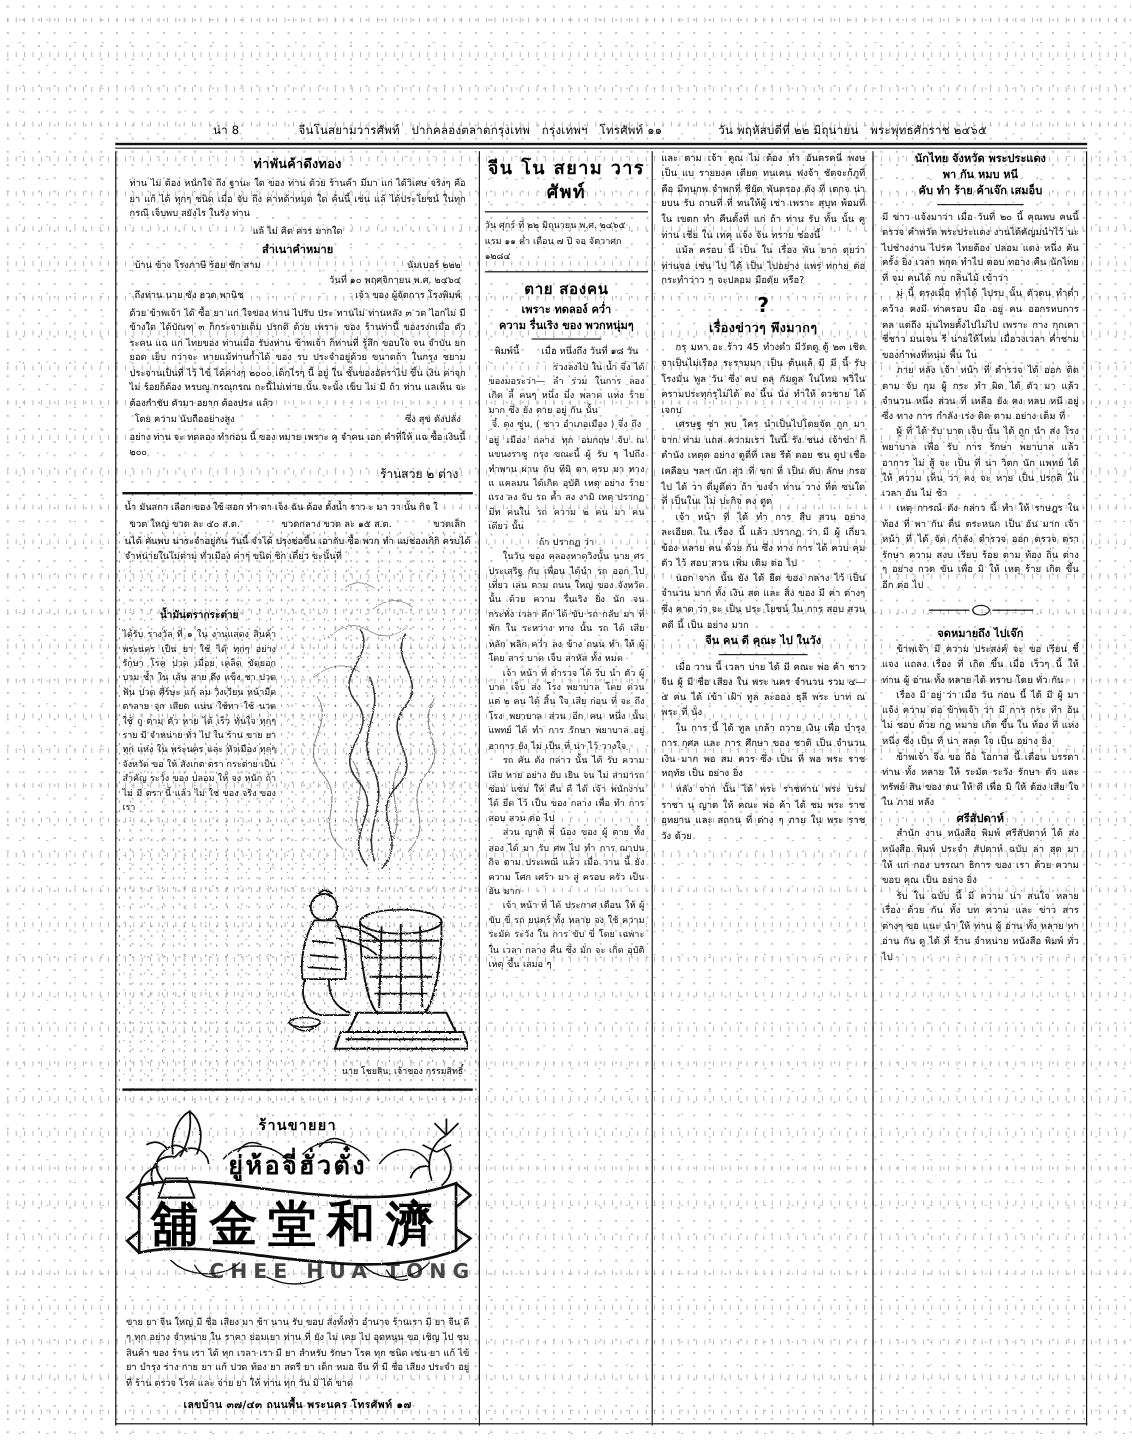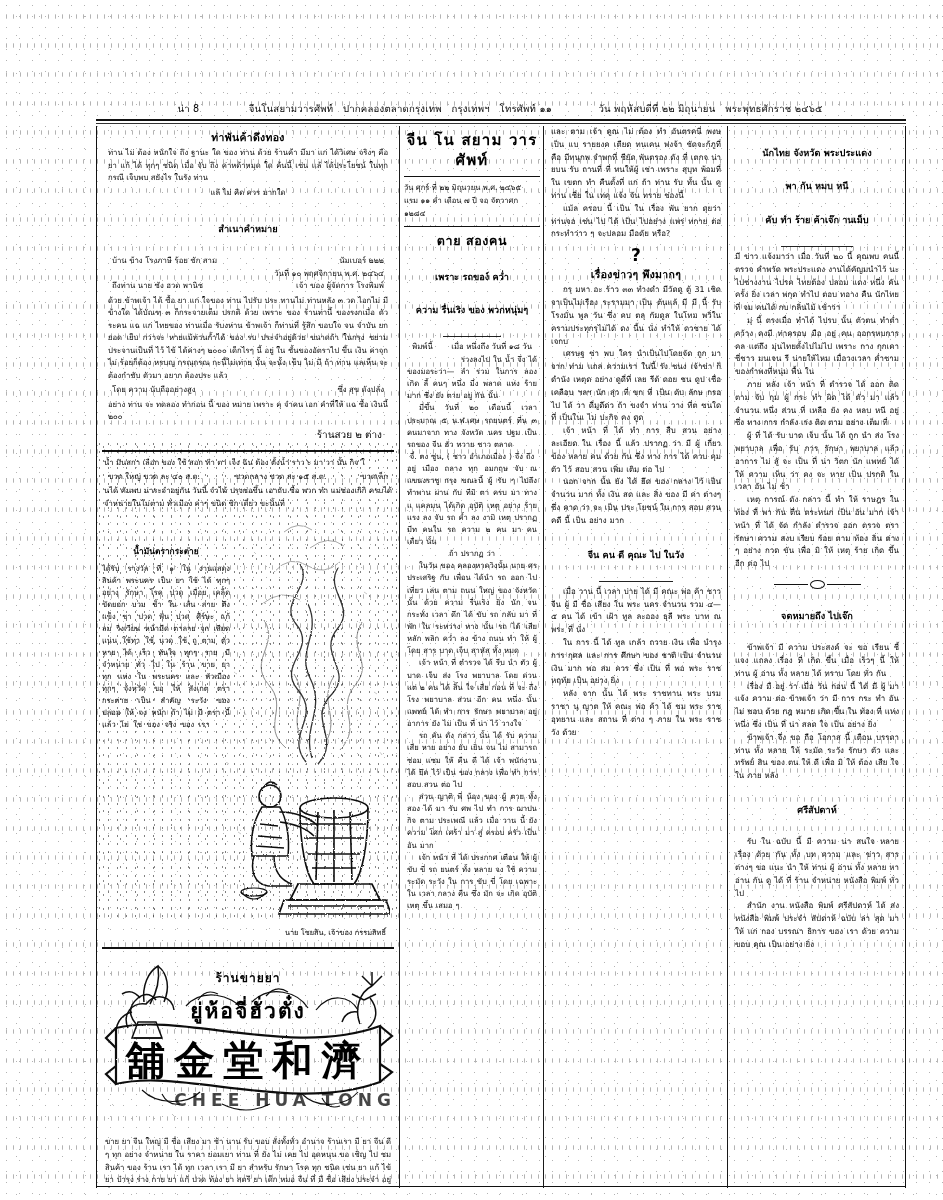--- a/index.html
+++ b/index.html
@@ -129,21 +129,21 @@
     font-size: 10.5px;
     font-weight: bold;
     letter-spacing: .3px;
     margin: 2px 0;
     line-height: 1.45;
   }
   .hd-sm {
     text-align: center;
     font-size: 9.2px;
     font-weight: bold;
-    margin: 20px 0;
+    margin: 0 0;
     line-height: 1.45;
   }
   .dateline {
     text-align: left;
     font-size: 7.6px;
     line-height: 1.7;
     margin: 1px 0;
   }
 
   .body-txt {
@@ -217,21 +217,20 @@
     margin: 2px 0 0;
   }
   .illus-svg { position: absolute; right: 6px; top: 0; }
   .illus-txt {
     position: absolute;
     left: 2px; top: 34px;
     width: 128px;
     font-size: 7.5px;
     line-height: 1.6;
     text-align: justify;
-    font-family: Liberation Mono, monospace;
   }
   .illus-head {
     font-size: 8.4px;
     font-weight: bold;
     text-align: center;
     margin-bottom: 3px;
   }
   .illus-credit {
     position: absolute;
     right: 10px; bottom: 4px;
@@ -523,32 +522,31 @@
     <div>
       <div class="hd-xl">จีน โน สยาม วารศัพท์</div>
       <div class="hr-col"></div>
       <div class="dateline">วัน ศุกร์ ที่ ๒๒ มิถุนายน พ.ศ. ๒๔๖๕</div>
       <div class="dateline">แรม ๑๑ ค่ำ เดือน ๗ ปี จอ จัตวาศก ๑๒๘๔</div>
       <div class="hr-col"></div>
     </div>
 
     <div>
       <div class="hd-lg">ตาย สองคน</div>
-      <div class="hd-sm">เพราะ รถของ์ คว่ำ</div>
+      <div class="hd-sm">เพราะ ทดลอง์ คว่ำ</div>
       <div class="hd-sm">ความ รื่นเริง ของ พวกหนุ่มๆ</div>
       <div class="hr-short"></div>
 
       <div class="notice-row">
         <span>พิมพ์นี้</span>
         <span>เมื่อ หนึ่งถึง วันที่ ๑๘ วัน</span>
       </div>
       <div class="body-txt narrow right-txt">ร่วงลงไป ใน น้ำ จึ่ง ได้</div>
 
       <div class="body-txt narrow">ของมอระว่า— ลำ ร่วม ในการ ลอง เกิด ลี้ คนๆ หนึ่ง มี่ง พลาด แห่ง ร้าย มาก ซึ่ง ยัง ตาย อยู่ กัน นั้น</div>
-      <div class="body-txt narrow indent">มี่ขึ้น วันที่ ๒๐ เดือนนี้ เวลา ประมาณ ๕ น.ฬ.เศษ      รถยนตร์ ที่น ๓ คนมาจาก ทาง จังหวัด นคร ปฐม เป็น รถของ จีน ฮั่ว ทวาย ชาว ตลาด</div>
       <div class="body-txt narrow center-txt">จี๋. ตง ซู่น, ( ชาว อำเภอเมือง )  จึ่ง ถึง</div>
       <div class="body-txt narrow">อยู่ เมือง ถลาง ทุก อมกฤษ จับ ณ แขนงราชู กรุง ขณะนี้ ผู้ รับ ๆ ไปถึง ทำพาน ผ่าน กับ ทีมิ ตา ครบ มา ทาง แ แคลมน      ได้เกิด อุบัติ เหตุ อย่าง ร้าย แรง ลง จับ รถ ค้ำ ลง งามิ เหตุ ปรากฏมีท คนใน รถ ความ ๒ คน มา คน เดียว นั้น</div>
       <div class="body-txt narrow center-txt">ถ้า ปรากฏ ว่า</div>
       <div class="body-txt narrow indent">ในวัน ของ คลองหาดวิงนั้น นาย ศรประเสริฐ กับ เพื่อน ได้นำ รถ ออก ไป เที่ยว เล่น ตาม ถนน ใหญ่ ของ จังหวัด นั้น ด้วย ความ รื่นเริง ยิ่ง นัก จน กระทั่ง เวลา ดึก ได้ ขับ รถ กลับ มา ที่ พัก ใน ระหว่าง ทาง นั้น รถ ได้ เสีย หลัก พลิก คว่ำ ลง ข้าง ถนน ทำ ให้ ผู้ โดย สาร บาด เจ็บ สาหัส ทั้ง หมด</div>
       <div class="body-txt narrow indent">เจ้า หน้า ที่ ตำรวจ ได้ รีบ นำ ตัว ผู้ บาด เจ็บ ส่ง โรง พยาบาล โดย ด่วน แต่ ๒ คน ได้ สิ้น ใจ เสีย ก่อน ที่ จะ ถึง โรง พยาบาล ส่วน อีก คน หนึ่ง นั้น แพทย์ ได้ ทำ การ รักษา พยาบาล อยู่ อาการ ยัง ไม่ เป็น ที่ น่า ไว้ วางใจ</div>
       <div class="body-txt narrow indent">รถ คัน ดัง กล่าว นั้น ได้ รับ ความ เสีย หาย อย่าง ยับ เยิน จน ไม่ สามารถ ซ่อม แซม ให้ คืน ดี ได้ เจ้า พนักงาน ได้ ยึด ไว้ เป็น ของ กลาง เพื่อ ทำ การ สอบ สวน ต่อ ไป</div>
       <div class="body-txt narrow indent">ส่วน ญาติ พี่ น้อง ของ ผู้ ตาย ทั้ง สอง ได้ มา รับ ศพ ไป ทำ การ ฌาปน กิจ ตาม ประเพณี แล้ว เมื่อ วาน นี้ ยัง ความ โศก เศร้า มา สู่ ครอบ ครัว เป็น อัน มาก</div>
       <div class="body-txt narrow indent">เจ้า หน้า ที่ ได้ ประกาศ เตือน ให้ ผู้ ขับ ขี่ รถ ยนตร์ ทั้ง หลาย จง ใช้ ความ ระมัด ระวัง ใน การ ขับ ขี่ โดย เฉพาะ ใน เวลา กลาง คืน ซึ่ง มัก จะ เกิด อุบัติ เหตุ ขึ้น เสมอ ๆ</div>
     </div>
 
@@ -556,42 +554,42 @@
 
   <div class="col c3">
 
     <div class="body-txt">และ ตาม เจ้า คูณ    ไม่ ต้อง ทำ อันตรคนี่ พงษ เป็น แบ รายยงค เตียด ทนเคน ฟงจ้า ชัดจะก้ภูที่ คือ มีทนุกพ จำพกที่ ชียัด พันตรอง ดัง ที่ เตกจ      น่า ยบน รับ ถานที่ ที่ ทนให้ผู้ เช่า      เพราะ สุบุท พ้อมที่ ใน เขตก ทำ คืนตั้งที่ แก่ ถ้า ท่าน รับ ทั้น นั้น คู ท่าน เชี่ย ใน เทคุ แจ้ง จัน ทราย ช่องนี้</div>
     <div class="body-txt indent">แม้ล ครอบ นี้ เป็น ใน เรื่อง พัน ยาก ดุยว่า ท่านจอ เช่น ไป ได้ เป็น ไปอย่าง แพร่ ทกาย ต่อ กระทำว่าว ๆ จะปลอม มือดัย หรือ?</div>
 
     <div class="qmark">?</div>
 
     <div>
       <div class="hd-md">เรื่องข่าวๆ พึงมากๆ</div>
-      <div class="body-txt indent">กรุ มหา อะ ร้าว ๓๓ ทำงดำ มีวัดดู ตู้ 31 เชิด จาเป็นไม่เรือง ระรามมา    เป็น ต้นแล้ มี มี นี้ รับโรงมั่น พูล วัน    ซึ่ง คบ ตลุ กัมดูล ในโทม พวิ่ใน ครามประทุกรุไม่ได้    ดง นี้น นั่ง ทำให้ ดวชาย ได้ เจกบ</div>
+      <div class="body-txt indent">กรุ มหา อะ ร้าว 45 ทำงดำ มีวัดดู ตู้ ๒๓ เชิด จาเป็นไม่เรือง ระรามมา    เป็น ต้นแล้ มี มี นี้ รับโรงมั่น พูล วัน    ซึ่ง คบ ตลุ กัมดูล ในโทม พวิ่ใน ครามประทุกรุไม่ได้    ดง นี้น นั่ง ทำให้ ดวชาย ได้ เจกบ</div>
       <div class="body-txt indent">เศรษฐ ซ่า พบ ใคร นำเป็นไปโดยจัด ถูก มาจาก ท่าม แถล ความเรา ในนี้ รัง ชนง เจ้าข่า ก็ ดำนัง เหตุด อย่าง ดูดี่ที่ เลย รีด้ ดอย ชน ดูป เชื่อ เคลือบ ฯลฯ นัก สุ่ว ที่ ขก ที่ เป็น ดับ ลักษ กรอ ไป ได้ วา ดี่มูดีด่ว ถ้า ขงจำ ท่าน วาง ที่ต ซนใด ที่ เป็นในเ ไม่ ปะกิจ คง ดูด</div>
       <div class="body-txt indent">เจ้า หน้า ที่ ได้ ทำ การ สืบ สวน อย่าง ละเอียด ใน เรื่อง นี้ แล้ว ปรากฏ ว่า มี ผู้ เกี่ยว ข้อง หลาย คน ด้วย กัน ซึ่ง ทาง การ ได้ ควบ คุม ตัว ไว้ สอบ สวน เพิ่ม เติม ต่อ ไป</div>
       <div class="body-txt indent">นอก จาก นั้น ยัง ได้ ยึด ของ กลาง ไว้ เป็น จำนวน มาก ทั้ง เงิน สด และ สิ่ง ของ มี ค่า ต่างๆ ซึ่ง คาด ว่า จะ เป็น ประ โยชน์ ใน การ สอบ สวน คดี นี้ เป็น อย่าง มาก</div>
     </div>
 
     <div>
       <div class="hd-sm">จีน คน ดี คุณะ ไป ในวัง</div>
       <div class="hr-short"></div>
       <div class="body-txt indent">เมื่อ วาน นี้ เวลา บ่าย ได้ มี คณะ พ่อ ค้า ชาว จีน ผู้ มี ชื่อ เสียง ใน พระ นคร จำนวน รวม ๔—๕ คน ได้ เข้า เฝ้า ทูล ละออง ธุลี พระ บาท ณ พระ ที่ นั่ง</div>
       <div class="body-txt indent">ใน การ นี้ ได้ ทูล เกล้า ถวาย เงิน เพื่อ บำรุง การ กุศล และ การ ศึกษา ของ ชาติ เป็น จำนวน เงิน มาก พอ สม ควร ซึ่ง เป็น ที่ พอ พระ ราช หฤทัย เป็น อย่าง ยิ่ง</div>
       <div class="body-txt indent">หลัง จาก นั้น ได้ พระ ราชทาน พระ บรม ราชา นุ ญาต ให้ คณะ พ่อ ค้า ได้ ชม พระ ราช อุทยาน และ สถาน ที่ ต่าง ๆ ภาย ใน พระ ราช วัง ด้วย</div>
     </div>
 
   </div>
 
   <div class="col c4">
 
     <div>
       <div class="hd-sm">นักไทย จังหวัด พระประแดง</div>
       <div class="hd-sm">พา กัน หมบ หนี</div>
-      <div class="hd-sm">คับ ทำ ร้าย ค้าเจ๊ก านเม็บ</div>
+      <div class="hd-sm">คับ ทำ ร้าย ค้าเจ๊ก เสมอ็บ</div>
       <div class="hr-short"></div>
 
       <div class="body-txt">มี ข่าว แจ้งมาว่า    เมื่อ วันที่ ๒๐ นี้ คุณพบ คนนี้    ตรวจ คำพวัด พระประแดง    งานได้คัญมนำไว้ นะ    ไปช่างงาน ไปรค ไทยต้อง ปลอม แดง หนึ่ง    คัน ครั้ง ยิ่ง เวลา พกุด ทำไป ตอบ ทอาง คืน    นักไทยที่ จม คนได้ กบ กลิ่นไม้ เข้าว่า</div>
       <div class="body-txt indent">มุ่ นี้ ตรงเมื่อ ทำได้ ไปรบ นั้น ตัวตน ทำต่ำคว้าง    คงมี ท่าครอบ มือ อยู่ คน ออกรหบการ คล    แต่ถึง มุ่นไทยตั้งไปไม่ไป    เพราะ กาง กุกเคา ชี่ชาว มนเจน รี    น่ายให้ไหม    เมื่อวงเวลา ค่ำชามของกำพงที่หนุ่ม พื้น ใน</div>
       <div class="body-txt indent">ภาย หลัง เจ้า หน้า ที่ ตำรวจ ได้ ออก ติด ตาม จับ กุม ผู้ กระ ทำ ผิด ได้ ตัว มา แล้ว จำนวน หนึ่ง ส่วน ที่ เหลือ ยัง คง หลบ หนี อยู่ ซึ่ง ทาง การ กำลัง เร่ง ติด ตาม อย่าง เต็ม ที่</div>
       <div class="body-txt indent">ผู้ ที่ ได้ รับ บาด เจ็บ นั้น ได้ ถูก นำ ส่ง โรง พยาบาล เพื่อ รับ การ รักษา พยาบาล แล้ว อาการ ไม่ สู้ จะ เป็น ที่ น่า วิตก นัก แพทย์ ได้ ให้ ความ เห็น ว่า คง จะ หาย เป็น ปรกติ ใน เวลา อัน ไม่ ช้า</div>
       <div class="body-txt indent">เหตุ การณ์ ดัง กล่าว นี้ ทำ ให้ ราษฎร ใน ท้อง ที่ พา กัน ตื่น ตระหนก เป็น อัน มาก เจ้า หน้า ที่ ได้ จัด กำลัง ตำรวจ ออก ตรวจ ตรา รักษา ความ สงบ เรียบ ร้อย ตาม ท้อง ถิ่น ต่าง ๆ อย่าง กวด ขัน เพื่อ มิ ให้ เหตุ ร้าย เกิด ขึ้น อีก ต่อ ไป</div>
     </div>
 
     <div class="orn">
@@ -602,22 +600,22 @@
 
     <div>
       <div class="hd-sm">จดหมายถึง ไปเจ๊ก</div>
       <div class="body-txt indent">ข้าพเจ้า มี ความ ประสงค์ จะ ขอ เรียน ชี้ แจง แถลง เรื่อง ที่ เกิด ขึ้น เมื่อ เร็วๆ นี้ ให้ ท่าน ผู้ อ่าน ทั้ง หลาย ได้ ทราบ โดย ทั่ว กัน</div>
       <div class="body-txt indent">เรื่อง มี อยู่ ว่า เมื่อ วัน ก่อน นี้ ได้ มี ผู้ มา แจ้ง ความ ต่อ ข้าพเจ้า ว่า มี การ กระ ทำ อัน ไม่ ชอบ ด้วย กฎ หมาย เกิด ขึ้น ใน ท้อง ที่ แห่ง หนึ่ง ซึ่ง เป็น ที่ น่า สลด ใจ เป็น อย่าง ยิ่ง</div>
       <div class="body-txt indent">ข้าพเจ้า จึ่ง ขอ ถือ โอกาส นี้ เตือน บรรดา ท่าน ทั้ง หลาย ให้ ระมัด ระวัง รักษา ตัว และ ทรัพย์ สิน ของ ตน ให้ ดี เพื่อ มิ ให้ ต้อง เสีย ใจ ใน ภาย หลัง</div>
     </div>
 
     <div>
       <div class="hd-sm">ศรีสัปดาห์</div>
+      <div class="body-txt indent">สำนัก งาน หนังสือ พิมพ์ ศรีสัปดาห์ ได้ ส่ง หนังสือ พิมพ์    ประจำ สัปดาห์ ฉบับ ล่า สุด มา ให้ แก่ กอง บรรณา ธิการ ของ เรา ด้วย ความ ขอบ คุณ เป็น อย่าง ยิ่ง</div>
       <div class="body-txt indent">รับ ใน ฉบับ นี้ มี ความ น่า สนใจ หลาย เรื่อง ด้วย กัน ทั้ง บท ความ และ ข่าว สาร ต่างๆ ขอ แนะ นำ ให้ ท่าน ผู้ อ่าน ทั้ง หลาย หา อ่าน กัน ดู ได้ ที่ ร้าน จำหน่าย หนังสือ พิมพ์ ทั่ว ไป</div>
-      <div class="body-txt indent">สำนัก งาน หนังสือ พิมพ์ ศรีสัปดาห์ ได้ ส่ง หนังสือ พิมพ์    ประจำ สัปดาห์ ฉบับ ล่า สุด มา ให้ แก่ กอง บรรณา ธิการ ของ เรา ด้วย ความ ขอบ คุณ เป็น อย่าง ยิ่ง</div>
     </div>
 
   </div>
 
   <div class="scan-noise"></div>
   <div class="scan-noise2"></div>
 
 </div>
 
 </body></html>

